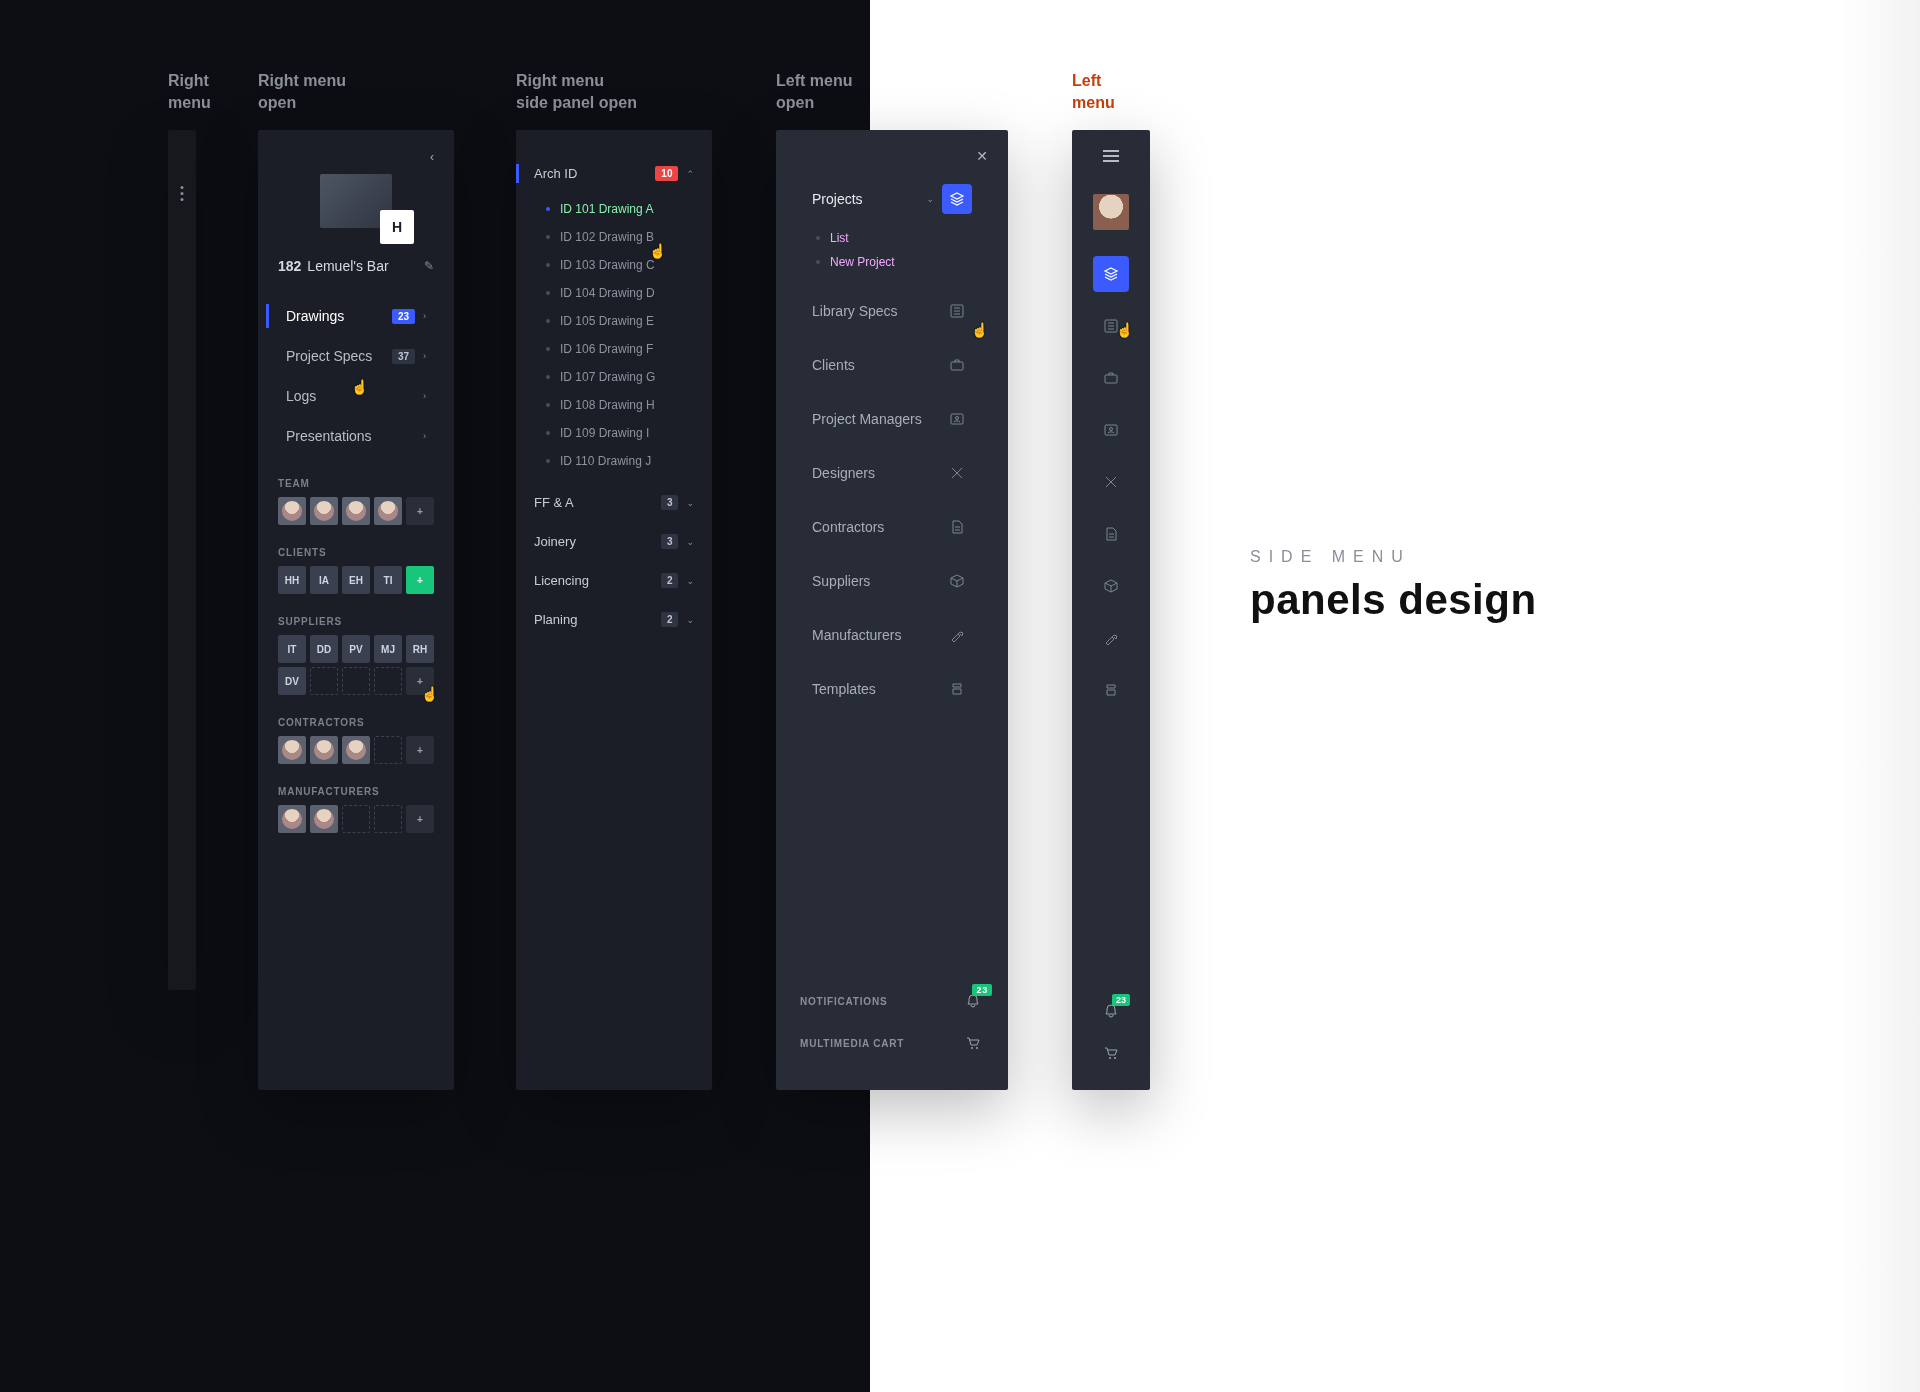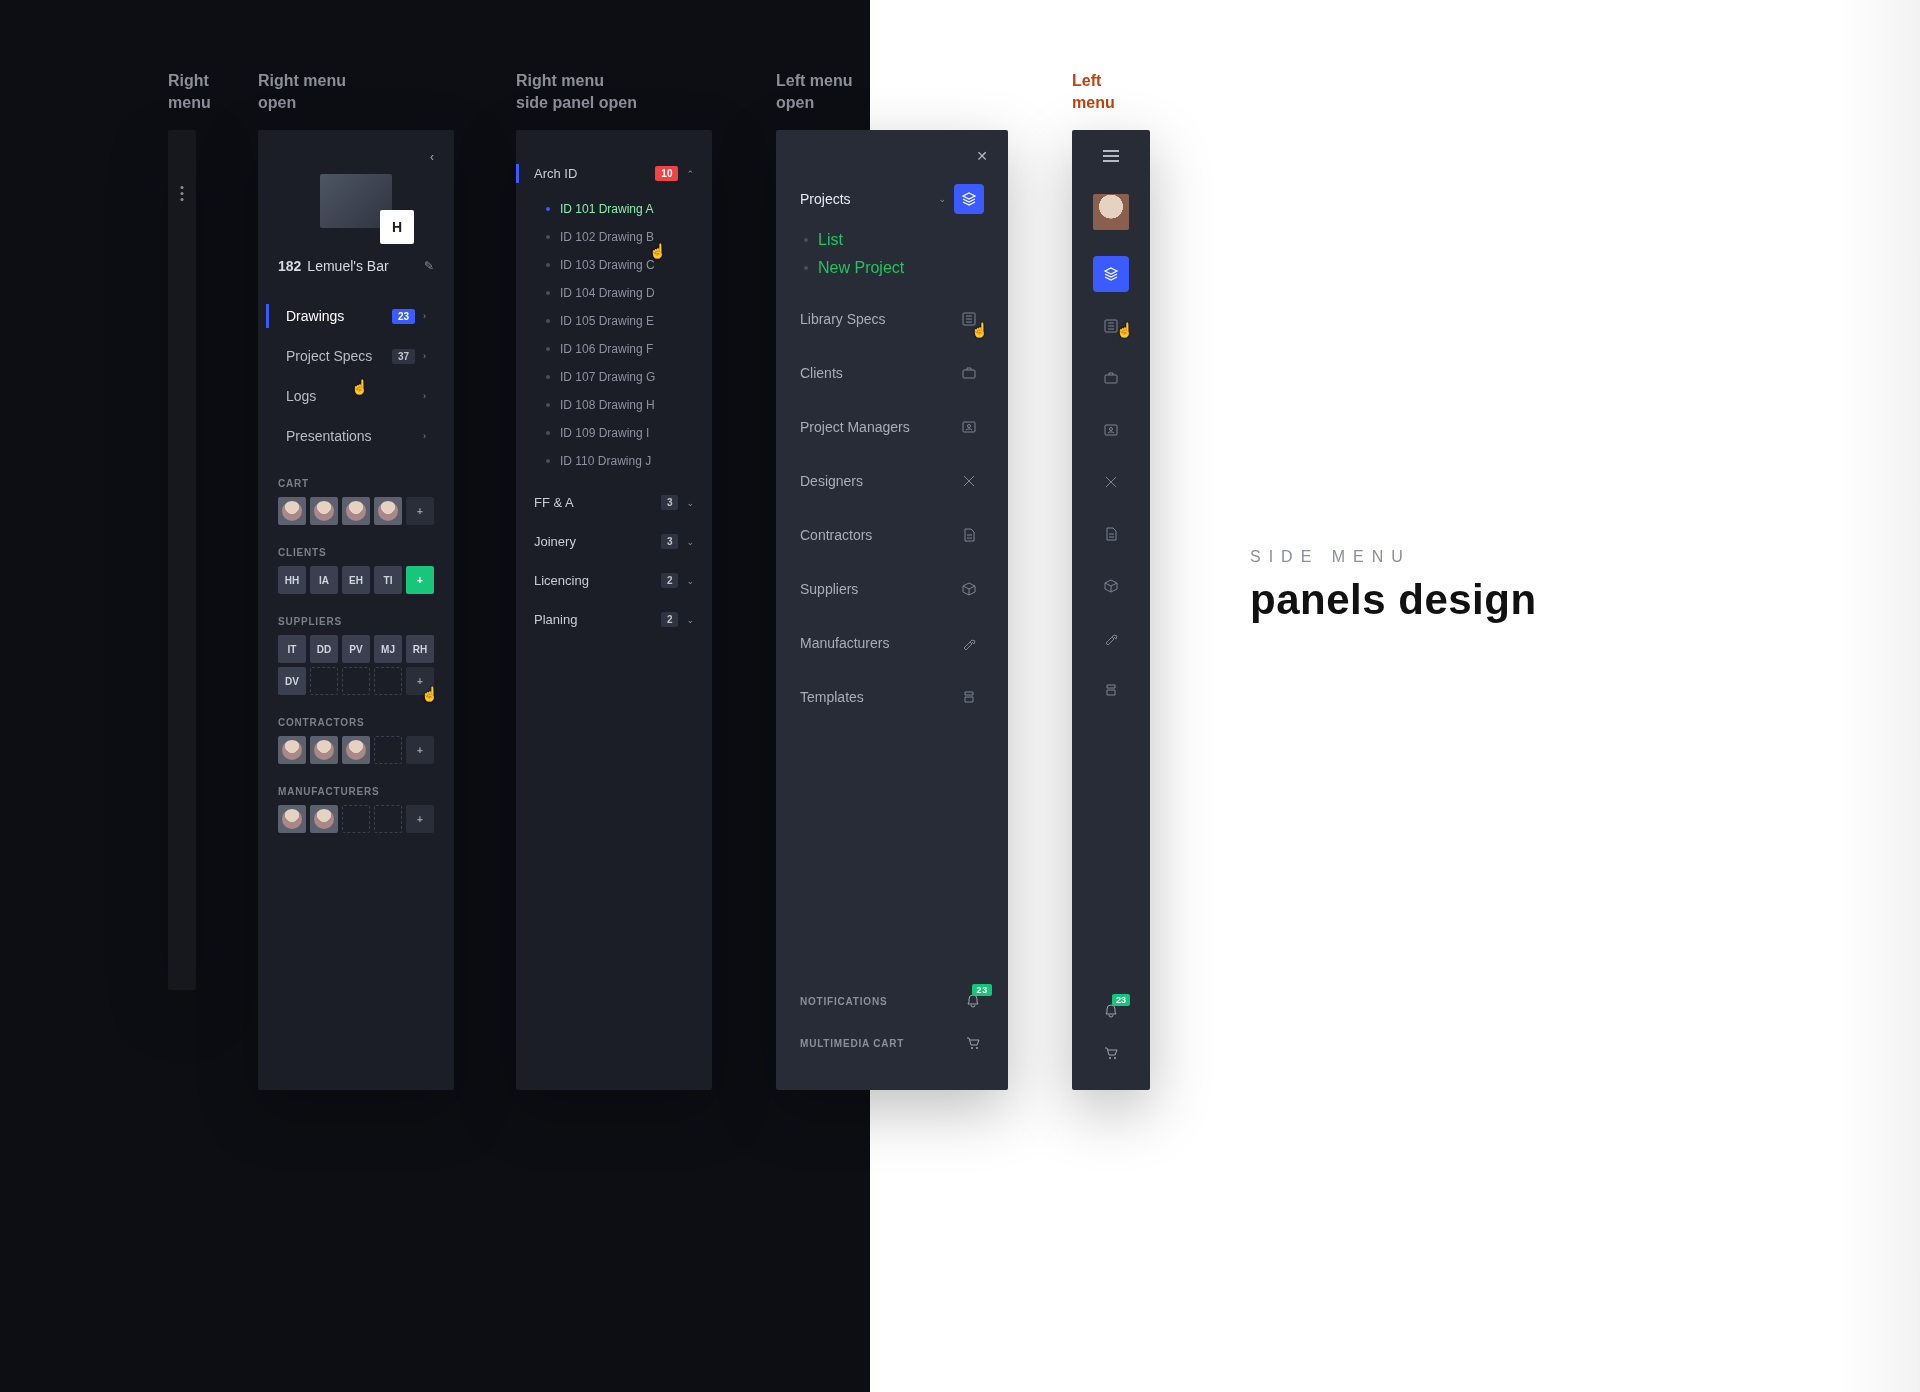--- a/index.html
+++ b/index.html
@@ -177,21 +177,21 @@
   .user-row {
     display: flex; align-items: center; padding: 24px 24px 28px 24px;
   }
   .user-name { color: #eef0f4; font-size: 17px; font-weight: 700; }
   .user-ava {
     margin-left: auto;
     width: 42px; height: 42px;
     background: radial-gradient(circle at 50% 35%, #e6d2c0 0 40%, #8a5f50 41%);
     border-radius: 2px;
   }
-  .left-nav { padding: 0 24px; }
+  .left-nav { padding: 0 36px; }
   .left-item {
     display: flex; align-items: center;
     padding: 12px 0;
     color: #a8adb9; font-size: 14px;
     position: relative;
     cursor: pointer;
   }
   .left-item.bright { color: #e6e9ef; }
   .left-item .nav-icon {
     margin-left: auto;
@@ -199,21 +199,21 @@
     display: flex; align-items: center; justify-content: center;
     color: #7e8491; font-size: 15px;
     border-radius: 4px;
   }
   .left-item .nav-icon.blue { background: #3b5bff; color: #fff; }
   .left-item .mini-chev { margin-left: 8px; margin-right: 8px; color: #8a8f98; font-size: 9px; }
   .left-sub { padding: 0 0 10px 0; }
   .left-sub-item {
     display: flex; align-items: center;
     padding: 5px 0 5px 4px;
-    color: #22c55e; font-size: 16px;
+    color: #f0abfc; font-size: 12px;
     cursor: pointer;
   }
   .left-sub-item::before {
     content: ''; width: 4px; height: 4px; border-radius: 50%;
     background: #4a4f5d; margin-right: 10px;
   }
   .bottom-block {
     position: absolute; bottom: 26px; left: 24px; right: 24px;
   }
   .bottom-row {
@@ -332,21 +332,21 @@
     <div class="nav-item">
       <span>Logs</span>
       <span class="nav-chev" style="margin-left:auto">›</span>
     </div>
     <div class="nav-item">
       <span>Presentations</span>
       <span class="nav-chev" style="margin-left:auto">›</span>
     </div>
   </div>
 
-  <div class="group-hdr">CART</div>
+  <div class="group-hdr">TEAM</div>
   <div class="chips-row">
     <div class="chip avatar"></div>
     <div class="chip avatar"></div>
     <div class="chip avatar"></div>
     <div class="chip avatar"></div>
     <div class="chip add">+</div>
   </div>
 
   <div class="group-hdr">CLIENTS</div>
   <div class="chips-row">

